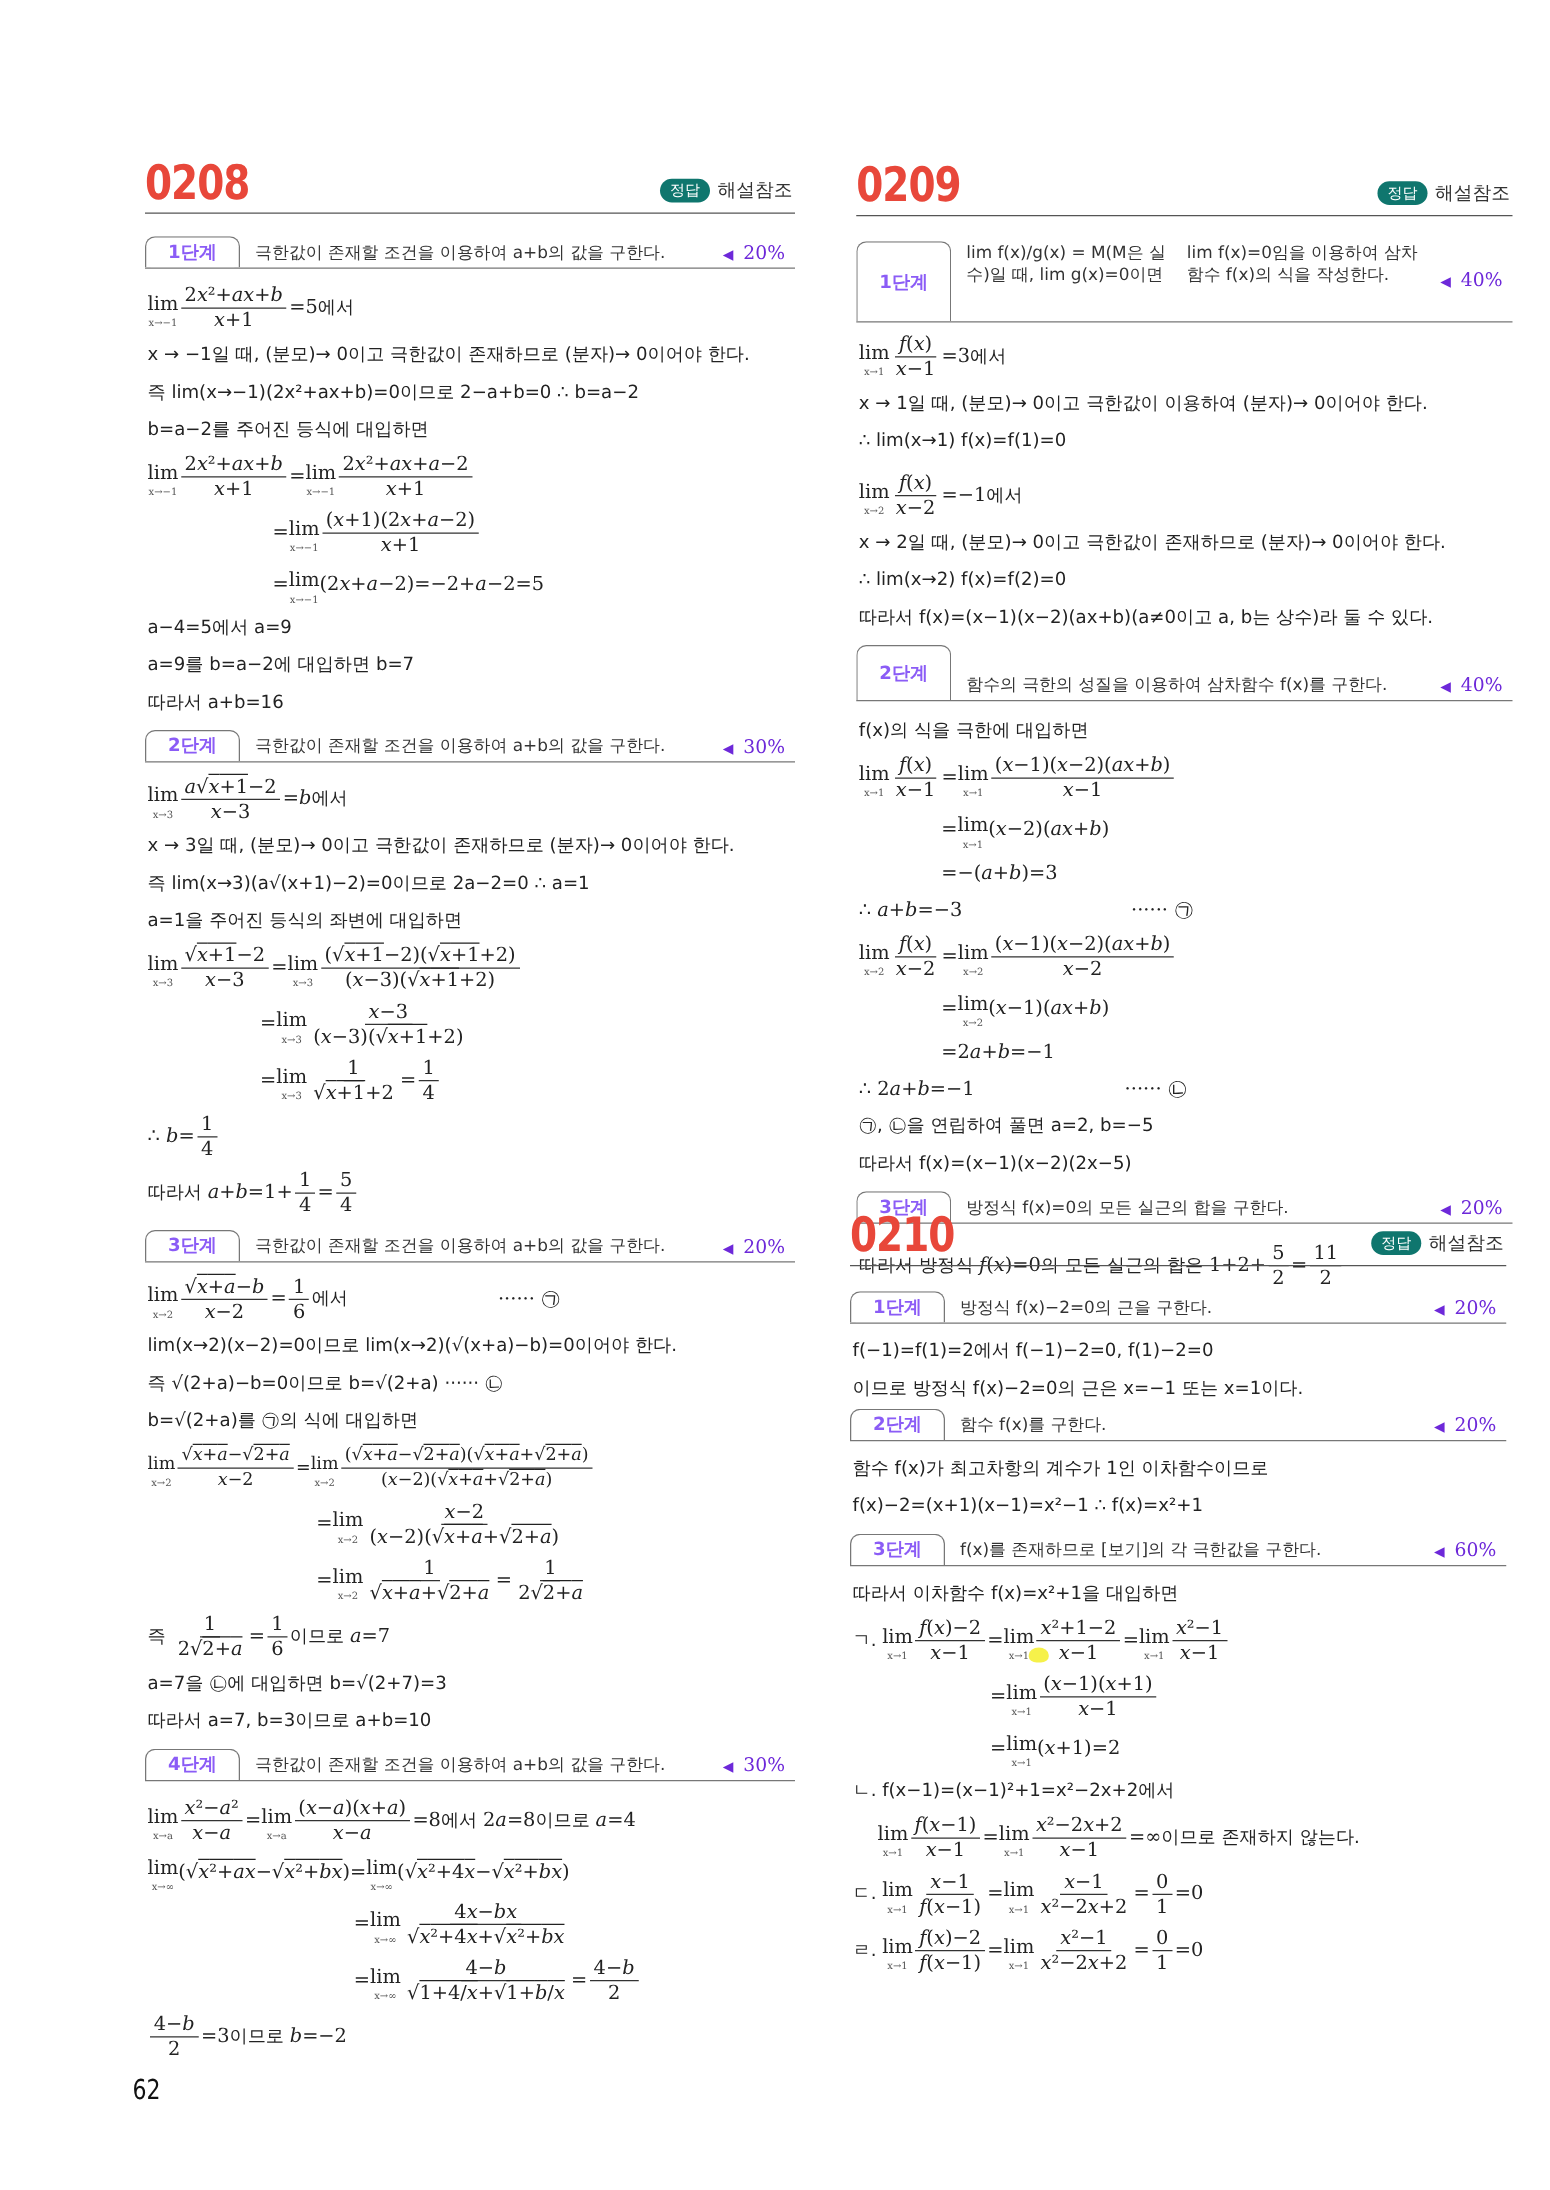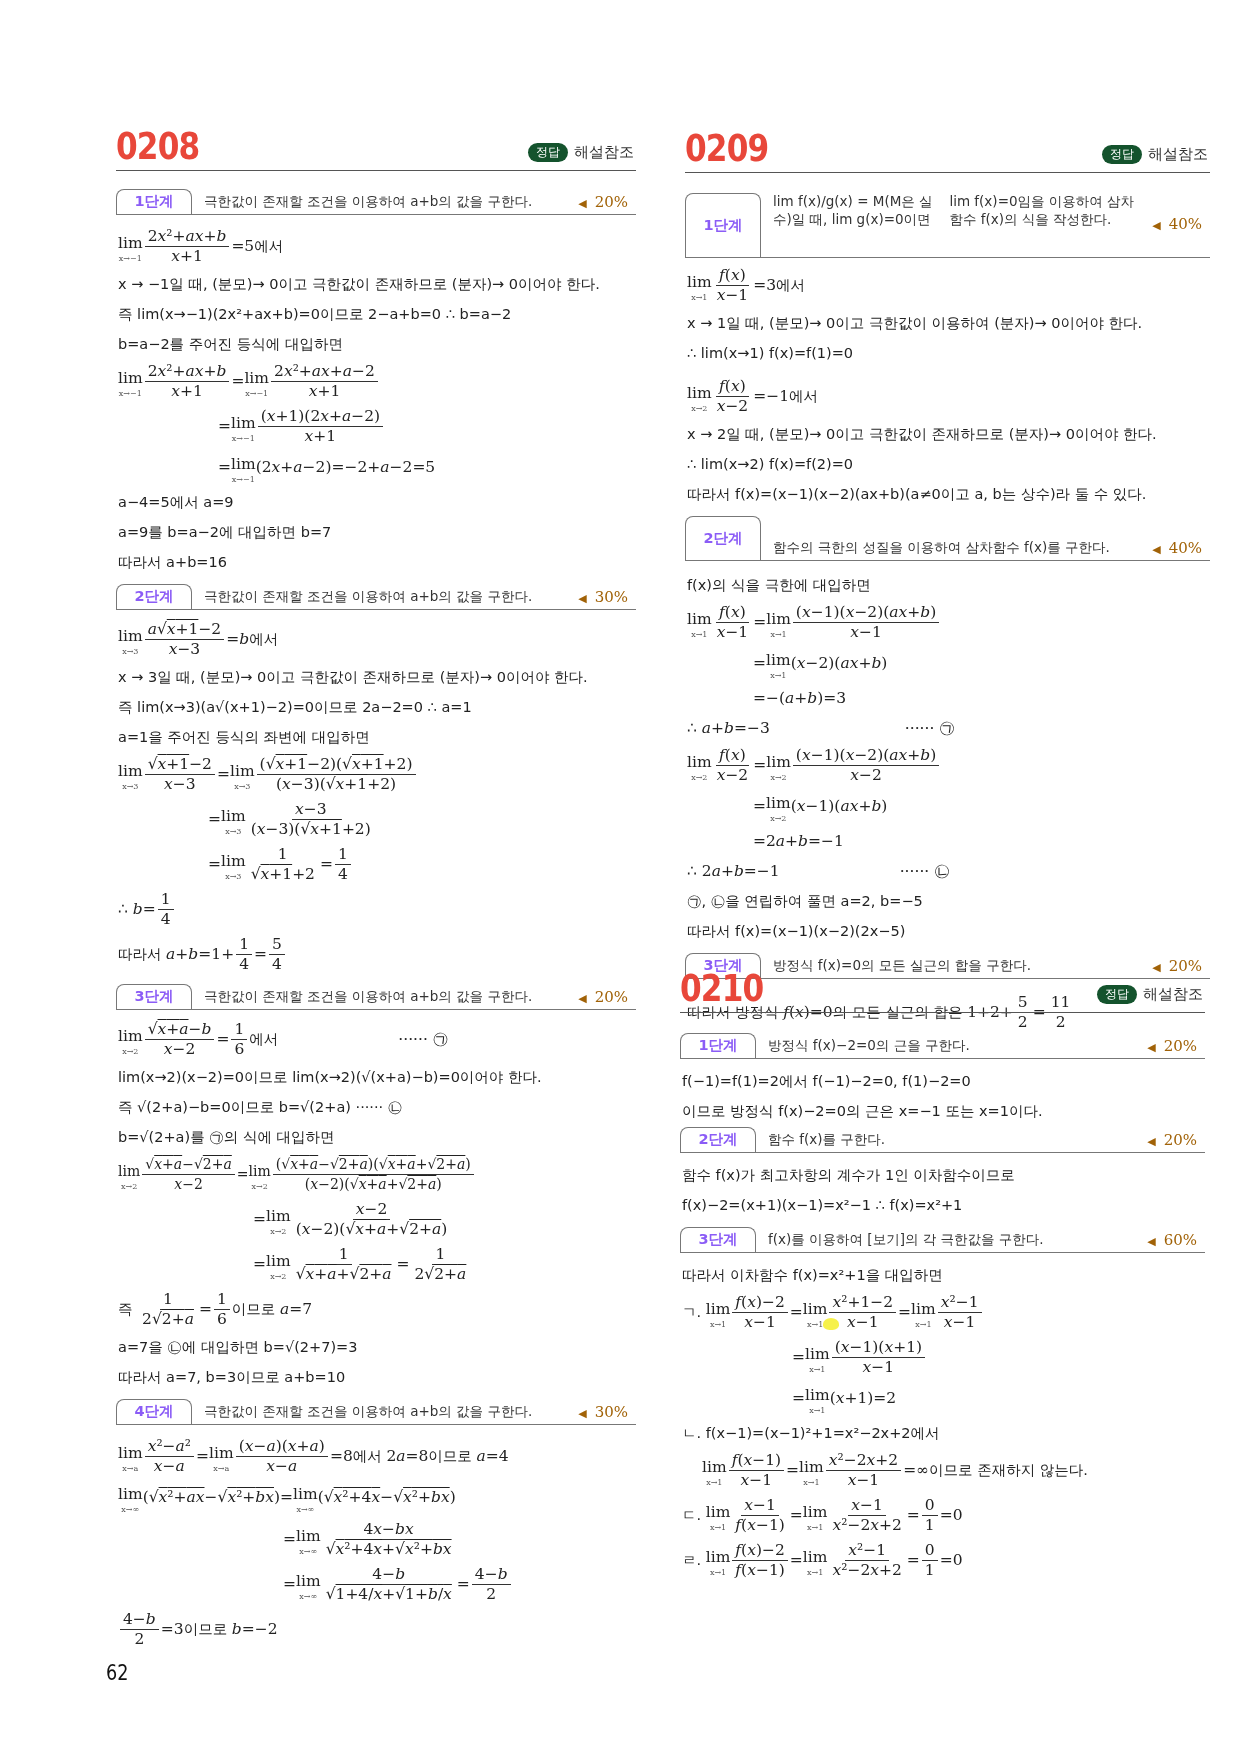--- a/index.html
+++ b/index.html
@@ -4,29 +4,29 @@
 <style>
   html,body{margin:0;padding:0;}
   body{width:1240px;height:1752px;background:#ffffff;position:relative;overflow:hidden;
        font-family:"DejaVu Serif","Liberation Serif",serif;color:#222;font-size:15.5px;}
   .col{position:absolute;}
   .kr{font-family:"DejaVu Sans","Liberation Sans",sans-serif;font-size:14.5px;}
   .prob-head{position:relative;height:52px;border-bottom:1.5px solid #555;}
   .prob-num{position:absolute;left:0;bottom:2px;font-family:"DejaVu Sans","Liberation Sans",sans-serif;
             font-weight:bold;font-size:38px;color:#e8473a;letter-spacing:-1px;transform:scaleX(0.82);transform-origin:left bottom;}
   .answer{position:absolute;right:2px;bottom:8px;display:flex;align-items:center;gap:6px;}
-  .answer .pill{background:#14532d;color:#fff;border-radius:10px;padding:1px 8px;font-size:12px;
+  .answer .pill{background:#0f766e;color:#fff;border-radius:10px;padding:1px 8px;font-size:12px;
                 font-family:"DejaVu Sans","Liberation Sans",sans-serif;}
   .answer .ref{font-family:"DejaVu Sans","Liberation Sans",sans-serif;font-size:15px;color:#333;}
   .step{position:relative;display:flex;align-items:flex-end;border-bottom:1.2px solid #777;margin-top:10px;}
   .step .tab{border:1.2px solid #777;border-bottom:none;border-radius:8px 8px 0 0;padding:2px 14px 3px 14px;
              color:#8b5cf6;font-family:"DejaVu Sans","Liberation Sans",sans-serif;font-weight:bold;font-size:14.5px;min-width:46px;text-align:center;}
   .step .tab.tall{padding:22px 14px;}
   .step .desc{flex:1;padding:0 10px 3px 12px;font-family:"DejaVu Sans","Liberation Sans",sans-serif;font-size:13.5px;color:#333;}
-  .step .pct{padding:0 8px 3px 0;color:#a16207;font-size:15px;white-space:nowrap;}
+  .step .pct{padding:0 8px 3px 0;color:#6d28d9;font-size:15px;white-space:nowrap;}
   .step .pct .tri{font-size:11px;margin-right:8px;}
   .line{margin:6px 0 0 2px;line-height:24px;white-space:nowrap;}
   .ind1{padding-left:100px;} .ind3{padding-left:165px;} .ind4{padding-left:90px;}
   .frac{display:inline-flex;flex-direction:column;align-items:center;vertical-align:middle;margin:0 2px;}
   .frac .n{border-bottom:1px solid #333;padding:0 3px;line-height:19px;}
   .frac .d{padding:0 3px;line-height:19px;}
   .lim{display:inline-flex;flex-direction:column;align-items:center;vertical-align:middle;}
   .lim .sub{font-size:8px;color:#555;line-height:8px;}
   i{font-style:italic;}
   .page-num{position:absolute;left:106px;top:1660px;font-family:"DejaVu Sans","Liberation Sans",sans-serif;
@@ -310,21 +310,21 @@
   <div class="step" style="margin-top:4px;">
     <span class="tab">2단계</span>
     <span class="desc">함수 f(x)를 구한다.</span>
     <span class="pct"><span class="tri">◀</span><span>20%</span></span>
   </div>
   <div class="line kr" style="margin-top:10px;">함수 f(x)가 최고차항의 계수가 1인 이차함수이므로</div>
   <div class="line kr">f(x)−2=(x+1)(x−1)=x²−1   ∴ f(x)=x²+1</div>
 
   <div class="step">
     <span class="tab">3단계</span>
-    <span class="desc">f(x)를 이용하여 [보기]의 각 극한값을 구한다.</span>
+    <span class="desc">f(x)를 존재하므로 [보기]의 각 극한값을 구한다.</span>
     <span class="pct"><span class="tri">◀</span><span>60%</span></span>
   </div>
   <div class="line kr" style="margin-top:10px;">따라서 이차함수 f(x)=x²+1을 대입하면</div>
   <div class="line">
     <span class="kr">ㄱ. </span><span class="lim">lim<span class="sub">x→1</span></span><span class="frac">
         <span class="n"><i>f</i>(<i>x</i>)−2</span>
         <span class="d"><i>x</i>−1</span>
       </span>=<span class="lim">lim<span class="sub">x→1</span></span><span class="frac">
         <span class="n"><i>x</i>²+1−2</span>
         <span class="d"><i>x</i>−1</span>

